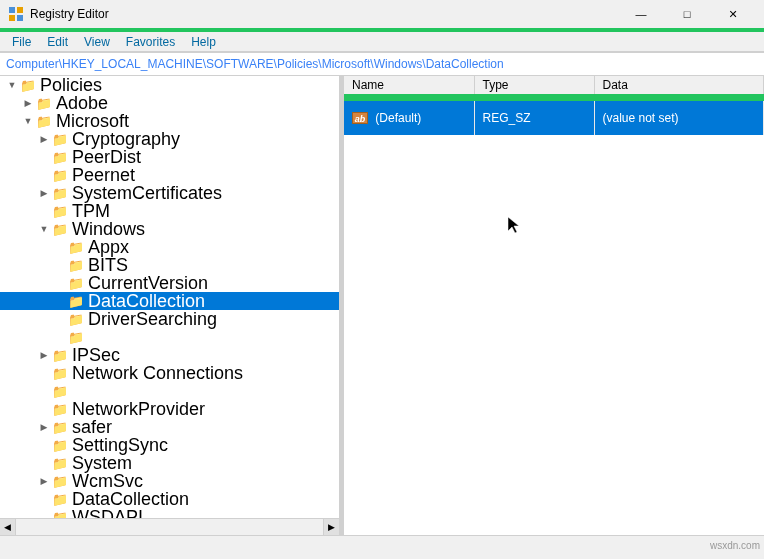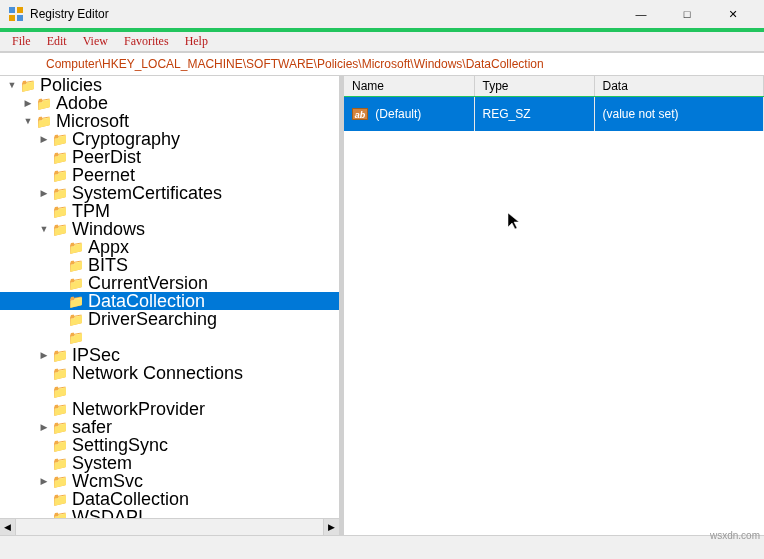--- a/index.html
+++ b/index.html
@@ -58,38 +58,36 @@
       height: 20px;
       display: flex;
       align-items: center;
       padding: 0 4px;
       border-bottom: 1px solid #d0d0d0;
     }
     .menu-item {
       padding: 2px 8px;
       cursor: pointer;
       font-size: 12px;
-      color: #b91c1c;
-      font-family: Liberation Serif, serif;
+      color: #0369a1;
     }
 
     
     .address-bar {
       background: #fff;
       height: 24px;
       display: flex;
       align-items: center;
       padding: 2px 6px;
       border-bottom: 1px solid #d0d0d0;
       border-top: 1px solid #d0d0d0;
     }
     .address-bar-content {
       font-size: 12px;
-      color: #c2410c;
-      margin-left: 40px;
+      color: #3b82f6;
     }
 
     
     .main-content {
       display: flex;
       height: calc(559px - 32px - 20px - 24px - 24px);
       background: #fff;
     }
 
     
@@ -168,21 +166,21 @@
     }
 
     
     .reg-table {
       width: 100%;
       border-collapse: collapse;
     }
     .reg-table th {
       background: #f0f0f0;
       border-right: 1px solid #d0d0d0;
-      border-bottom: 1px solid #22c55e;
+      border-bottom: 7px solid #22c55e;
       padding: 2px 8px;
       font-weight: normal;
       text-align: left;
       font-size: 12px;
       height: 20px;
     }
     .reg-table td {
       padding: 10px 8px;
       font-size: 12px;
       border-right: 1px solid #e8e8e8;
@@ -213,21 +211,21 @@
       border-top: 1px solid #d0d0d0;
       display: flex;
       align-items: center;
       padding: 0 8px;
       font-size: 12px;
     }
 
     
     .watermark {
       position: fixed;
-      bottom: 18px;
+      bottom: 8px;
       right: 4px;
       font-size: 10px;
       color: #999;
     }
 
     .col-name { width: 130px; }
     .col-type { width: 120px; }
     .col-data { flex: 1; }
   </style>
 </head>

